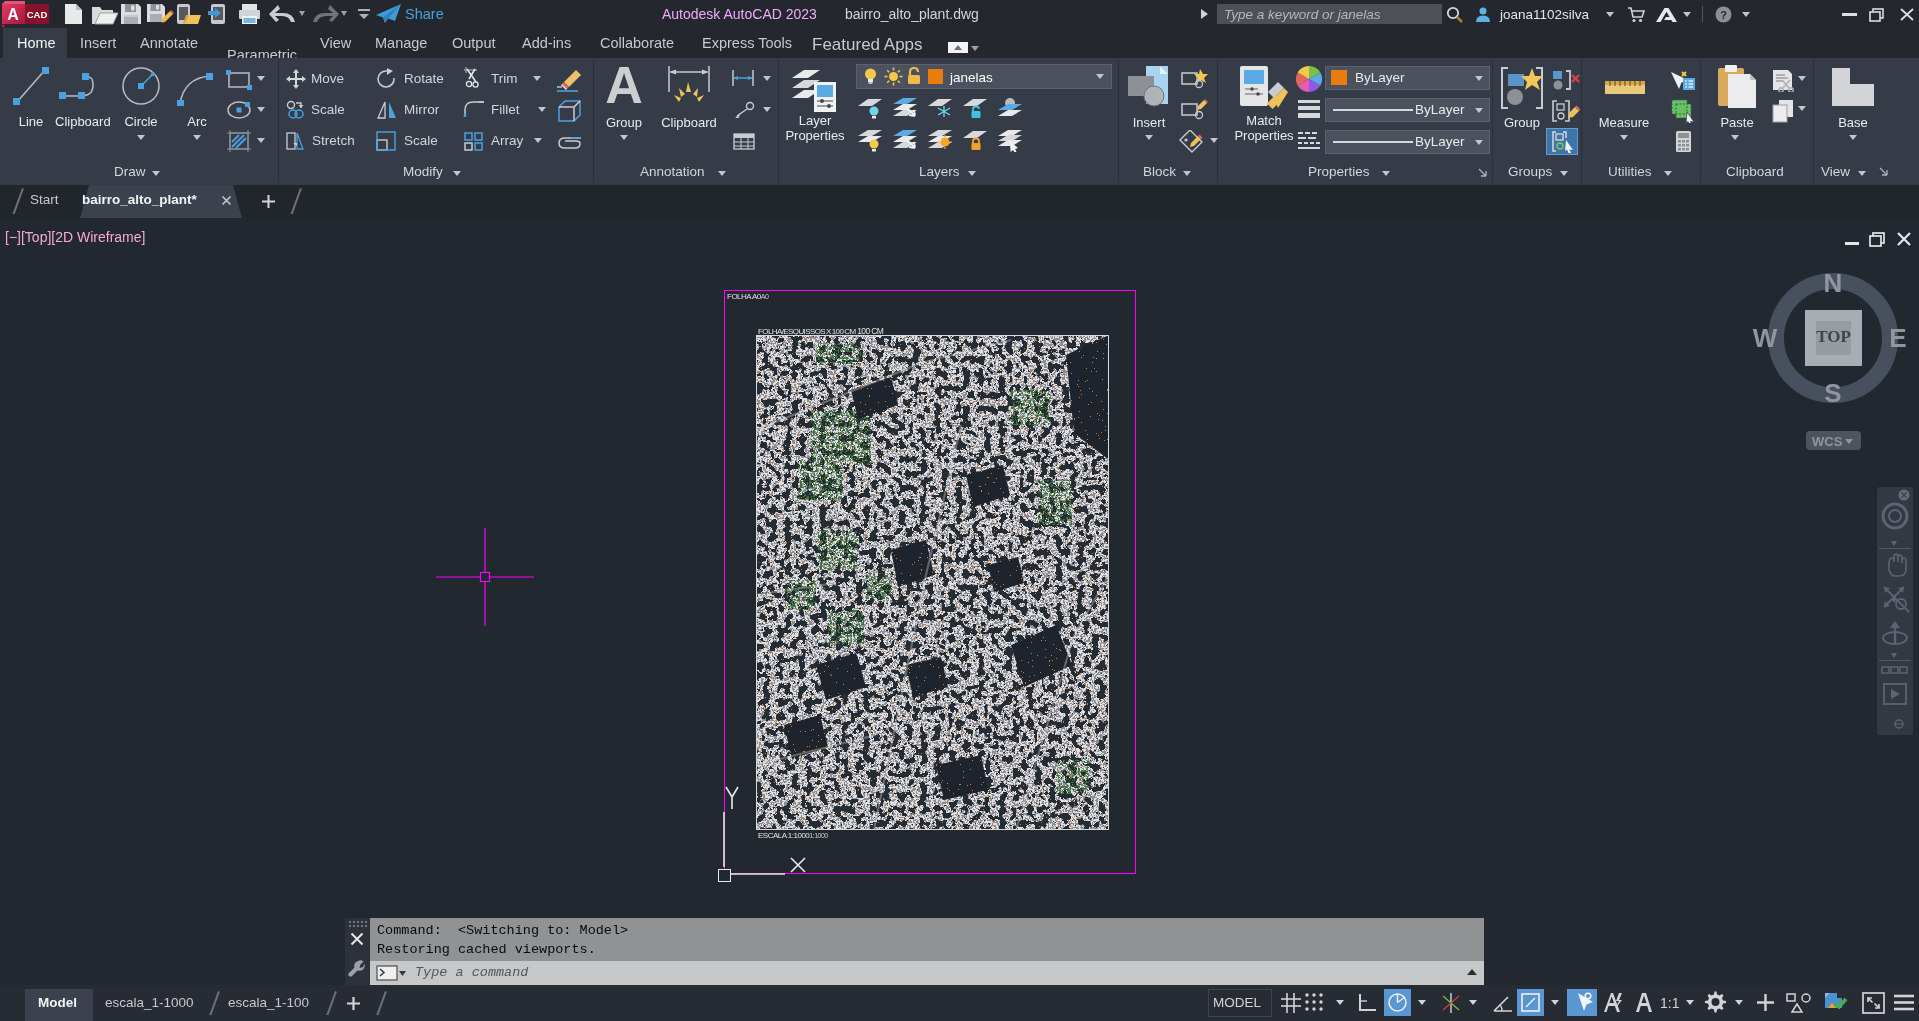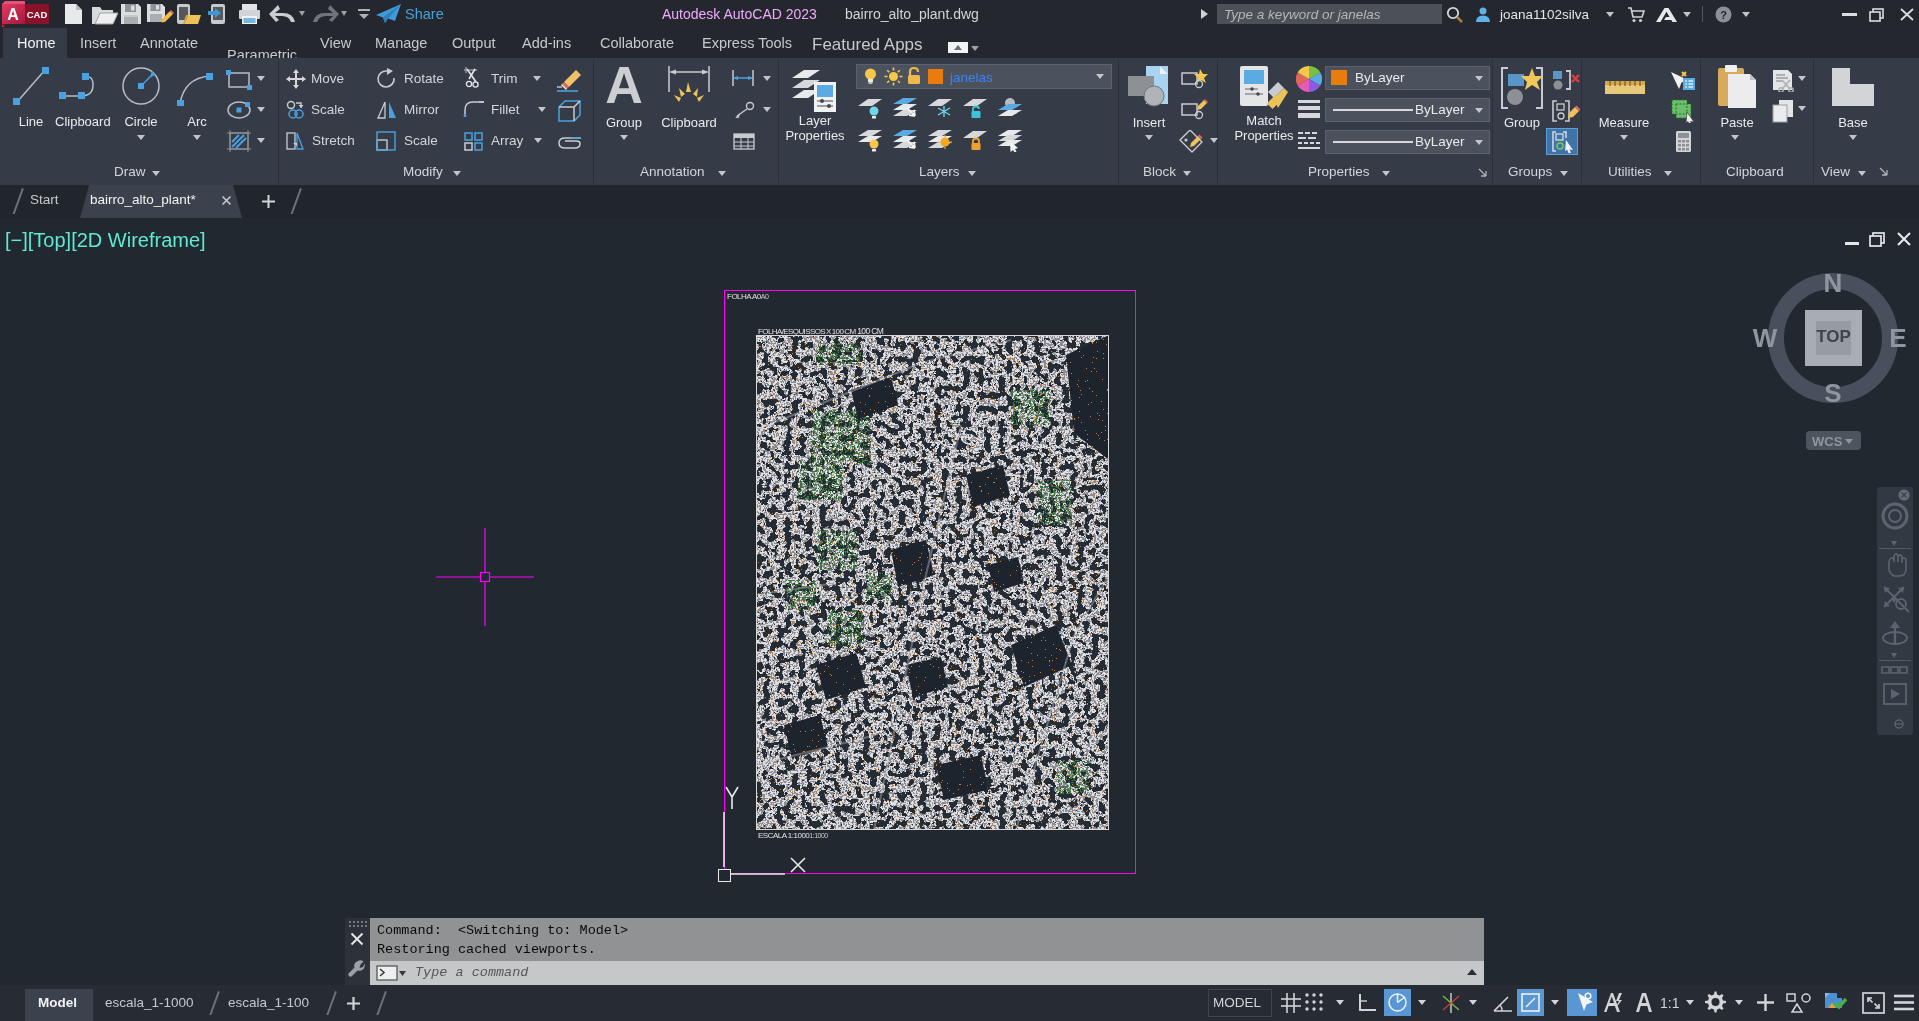--- a/index.html
+++ b/index.html
@@ -425,21 +425,21 @@
       <line x1="13.8" y1="13.8" x2="15.8" y2="15.8"></line>
       <line x1="3.2" y1="15.8" x2="5.2" y2="13.8"></line>
       <line x1="13.8" y1="5.2" x2="15.8" y2="3.2"></line>
     </g>
 </svg>
 <svg class="abs" style="left:906px;top:66px" width="17" height="20" viewBox="0 0 17 20">
 <path d="M4 9 L4 6 Q4 2 8 2 Q12 2 12 6" fill="none" stroke="#f0b94c" stroke-width="2.2"></path>
     <rect x="2" y="9" width="12" height="9" rx="1.5" fill="#f0b94c"></rect>
 </svg>
 <div class="abs" style="left:928px;top:69px;width:15px;height:15px;background:#e87d0d"></div>
-<div class="abs" style="left:950px;top:70px;font-size:13.5px;color:#3b82f6">janelas</div>
+<div class="abs" style="left:950px;top:70px;font-size:13.5px;color:#ffffff">janelas</div>
 <div class="carp" style="left:1096px;top:74px"></div>
 
 <svg class="abs" style="left:856px;top:96px" width="176" height="24" viewBox="0 0 176 24">
 <g>
       <path d="M2 10 L12 3 L26 3 L16 10 Z" fill="#d6d8db"></path>
       <circle cx="18" cy="15" r="4.5" fill="#6ed6e8"></circle>
       <rect x="16" y="20" width="4" height="2.5" fill="#e8e9eb"></rect>
     </g>
 <g transform="translate(35,0)">
       <path d="M2 8 L12 2 L26 2 L16 8 Z" fill="#5aabe4"></path>
@@ -745,35 +745,35 @@
   </svg>
 
 <div class="abs" style="left:0;top:185px;width:1919px;height:33px;background:#21252c"></div>
 <div class="abs" style="left:12px;top:188px;width:12px;height:26px;overflow:hidden">
     <div style="width:1.5px;height:34px;background:#6d7177;transform:rotate(20deg);transform-origin:top left;margin-left:10px"></div>
   </div>
 
 <div class="abs" style="left:30px;top:192px;font-size:13.5px;color:#c6c9cd">Start</div>
 
 <div class="abs" style="left:80px;top:185px;width:162px;height:33px;background:#3b424d;clip-path:polygon(9px 0,153px 0,162px 100%,0 100%)"></div>
-<div class="abs" style="left:90px;top:192px;font-size:13.5px;font-weight:normal;color:#f2f3f4">bairro_alto_plant*</div>
+<div class="abs" style="left:82px;top:192px;font-size:13.5px;font-weight:bold;color:#f2f3f4">bairro_alto_plant*</div>
 <svg class="abs" style="left:221px;top:195px" width="11" height="11" viewBox="0 0 11 11">
     <path d="M1.5 1.5 L9.5 9.5 M9.5 1.5 L1.5 9.5" stroke="#c6c9cd" stroke-width="1.6"></path>
   </svg>
 
 <svg class="abs" style="left:261px;top:194px" width="15" height="15" viewBox="0 0 15 15">
     <path d="M7.5 1 L7.5 14 M1 7.5 L14 7.5" stroke="#d2d4d7" stroke-width="2"></path>
   </svg>
 <div class="abs" style="left:290px;top:188px;width:12px;height:26px;overflow:hidden">
     <div style="width:1.5px;height:34px;background:#6d7177;transform:rotate(20deg);transform-origin:top left;margin-left:10px"></div>
   </div>
 
 <div class="abs" style="left:0;top:218px;width:1919px;height:767px;background:#212830"></div>
 
-<div class="abs" style="left:5px;top:229px;font-size:20px;color:#5eead4">[−][Top][2D Wireframe]</div>
+<div class="abs" style="left:5px;top:229px;font-size:14px;color:#f9a8d4">[−][Top][2D Wireframe]</div>
 
 <div class="abs" style="left:1845px;top:242px;width:14px;height:3px;background:#e4e6e8"></div>
 <svg class="abs" style="left:1869px;top:232px" width="16" height="15" viewBox="0 0 16 15">
     <rect x="4" y="1" width="11" height="10" fill="none" stroke="#e4e6e8" stroke-width="1.7"></rect>
     <rect x="1" y="4" width="11" height="10" fill="#212830" stroke="#e4e6e8" stroke-width="1.7"></rect>
   </svg>
 <svg class="abs" style="left:1897px;top:232px" width="14" height="14" viewBox="0 0 14 14">
     <path d="M1 1 L13 13 M13 1 L1 13" stroke="#e4e6e8" stroke-width="2.2"></path>
   </svg>
 
@@ -784,21 +784,21 @@
 <div class="abs" style="left:1822px;top:268px;font-size:26px;font-weight:bold;color:#8f969f;width:22px;text-align:center">N</div>
 
 <div class="abs" style="left:1752px;top:323px;font-size:26px;font-weight:bold;color:#8f969f;width:26px;text-align:center">W</div>
 
 <div class="abs" style="left:1887px;top:323px;font-size:26px;font-weight:bold;color:#8f969f;width:22px;text-align:center">E</div>
 
 <div class="abs" style="left:1823px;top:378px;font-size:26px;font-weight:bold;color:#8f969f;width:20px;text-align:center">S</div>
 
 <div class="abs" style="left:1805px;top:310px;width:57px;height:56px;background:#a8adb4"></div>
 <div class="abs" style="left:1816px;top:321px;width:35px;height:34px;background:#979ca3"></div>
-<div class="abs" style="left:1805px;top:327px;width:57px;height:22px;font-size:17px;font-weight:bold;color:#3e444d;text-align:center;font-family:Liberation Sans, sans-serif">TOP</div>
+<div class="abs" style="left:1805px;top:327px;width:57px;height:22px;font-size:17px;font-weight:bold;color:#3e444d;text-align:center;font-family:Liberation Serif, serif">TOP</div>
 
 <div class="abs" style="left:1806px;top:431px;width:55px;height:19px;background:#555c66;border-radius:4px;opacity:0.85"></div>
 <div class="abs" style="left:1812px;top:434px;font-size:13px;font-weight:bold;color:#8f959d">WCS</div>
 <div class="carp" style="left:1845px;top:439px;border-top-color:#8f959d"></div>
 
 <div class="abs" style="left:1877px;top:487px;width:36px;height:248px;background:rgba(70,78,90,0.45);border-radius:3px"></div>
 <svg class="abs" style="left:1898px;top:489px" width="12" height="12" viewBox="0 0 12 12">
     <circle cx="6" cy="6" r="5.5" fill="#666d78"></circle>
     <path d="M3.5 3.5 L8.5 8.5 M8.5 3.5 L3.5 8.5" stroke="#3c434e" stroke-width="1.4"></path>
   </svg>

